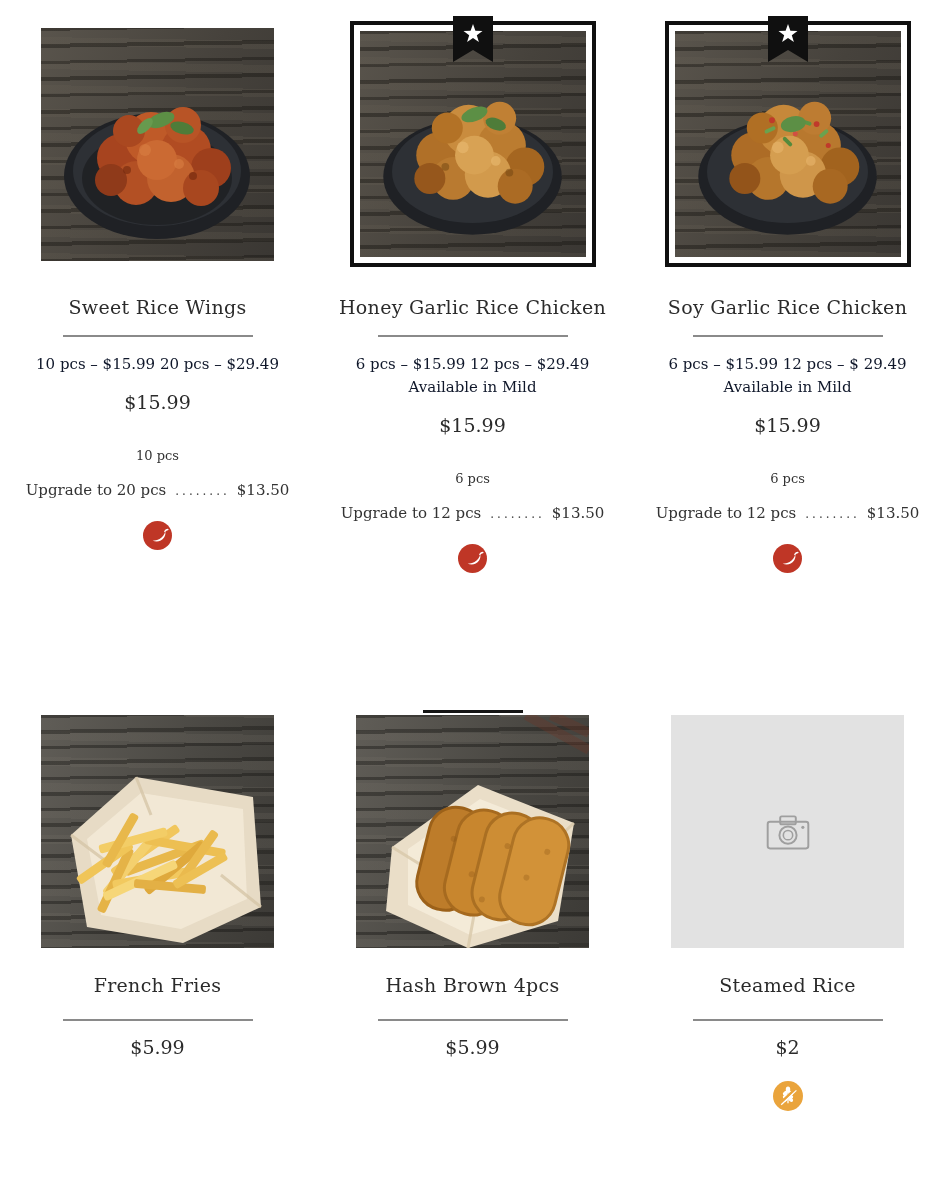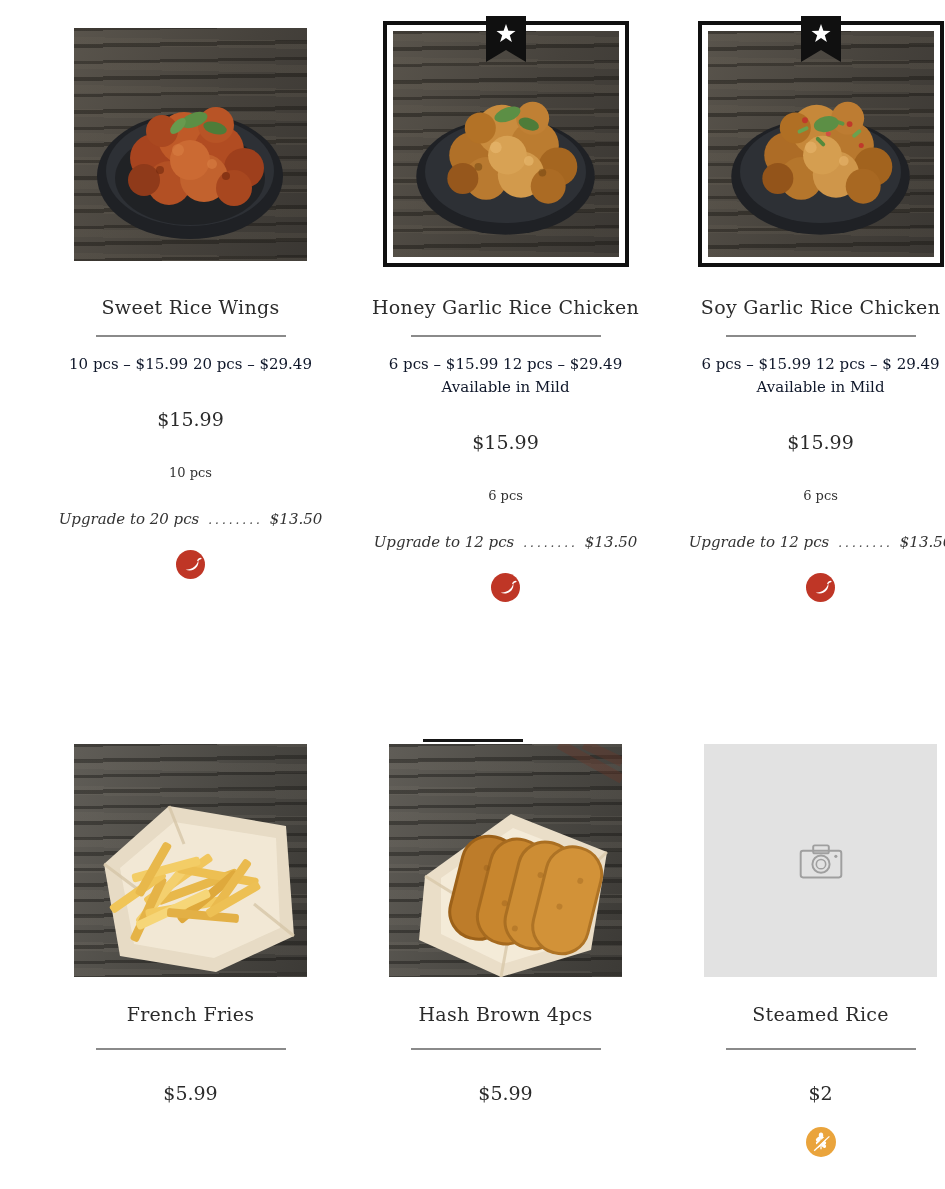--- a/index.html
+++ b/index.html
@@ -3,21 +3,21 @@
 <meta charset="utf-8">
 <style>
   * { margin:0; padding:0; box-sizing:border-box; }
   html,body { background:#ffffff; }
   body {
     width:945px; height:1189px; margin:0 auto; overflow:hidden;
     font-family:"DejaVu Serif","Liberation Serif",serif;
     color:#2d2d2d;
   }
   .container { padding-top:18px; }
-  .row { display:grid; grid-template-columns:repeat(3,315px);padding-left:33px; }
+  .row { display:grid; grid-template-columns:repeat(3,315px); }
   .card { display:flex; flex-direction:column; align-items:center; text-align:center; }
 
   
   .media { height:252px; display:flex; align-items:center; justify-content:center; position:relative; }
   .media.short { height:233px; }
   .photo { width:233px; height:233px; position:relative; overflow:hidden; }
   .frame { border:4px solid #101010; padding:6px; background:#fff; position:relative; }
   .frame .photo { width:226px; height:226px; }
   .wood {
     background-color:#4e4a44;
@@ -35,26 +35,26 @@
   .photo svg.scene { position:absolute; inset:0; }
   .placeholder { width:233px; height:233px; background:#e2e2e2; display:flex; align-items:center; justify-content:center; }
 
   
   .ribbon { position:absolute; top:-9px; left:50%; transform:translateX(-50%); width:40px; height:46px; z-index:3; }
 
   
   .title { font-size:19px; line-height:27px; margin-top:24px; font-weight:normal; letter-spacing:.3px; color:#2b2b2b; }
   .divider { width:190px; height:2px; background:#8a8a8a; margin-top:14px; }
   .desc { font-size:15px; line-height:23px; margin-top:16px; max-width:280px; color:#0f172a; }
-  .price { font-size:19px; line-height:27px; margin-top:30px; color:#2b2b2b; }
+  .price { font-size:19px; line-height:27px; margin-top:13px; color:#2b2b2b; }
   .row2 .title { margin-top:24px; }
   .row2 .divider { margin-top:20px; }
   .row2 .price { }
   .variant { font-size:13px; line-height:23px; margin-top:28px; color:#333; }
-  .upgrade { font-size:15px; line-height:23px; margin-top:24px; color:#333;font-style:italic; }
+  .upgrade { font-size:15px; line-height:23px; margin-top:12px; color:#333; }
   .upgrade .dots { letter-spacing:3px; color:#4a4a4a; font-size:12px; margin:0 7px 0 9px; }
   .badge { width:29px; height:29px; border-radius:50%; margin-top:18px; display:flex; align-items:center; justify-content:center; }
   .badge.spicy { background:#bf3626; }
   .badge.gluten { background:#eaa43c; margin-top:20px; width:30px; height:30px; }
 
   
   .section-header { margin-top:120px; display:flex; flex-direction:column; align-items:center; }
   .section-title { font-size:28px; line-height:36px; font-weight:normal; letter-spacing:.4px; color:#222; }
   .section-underline { width:100px; height:3px; background:#161616; margin-top:17px; }
   .row2 { margin-top:2px; }

